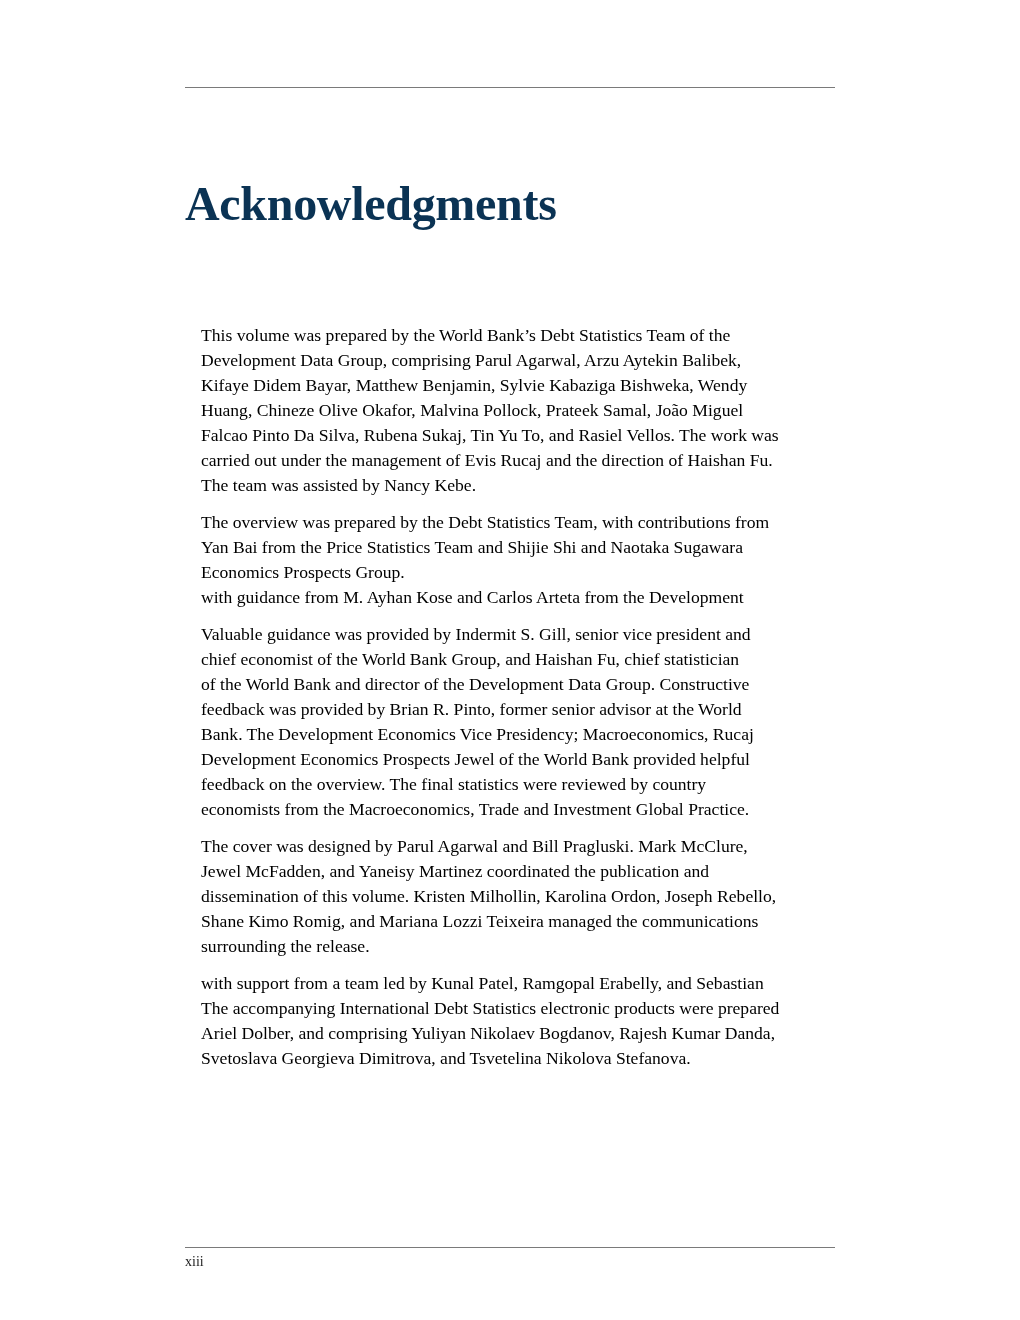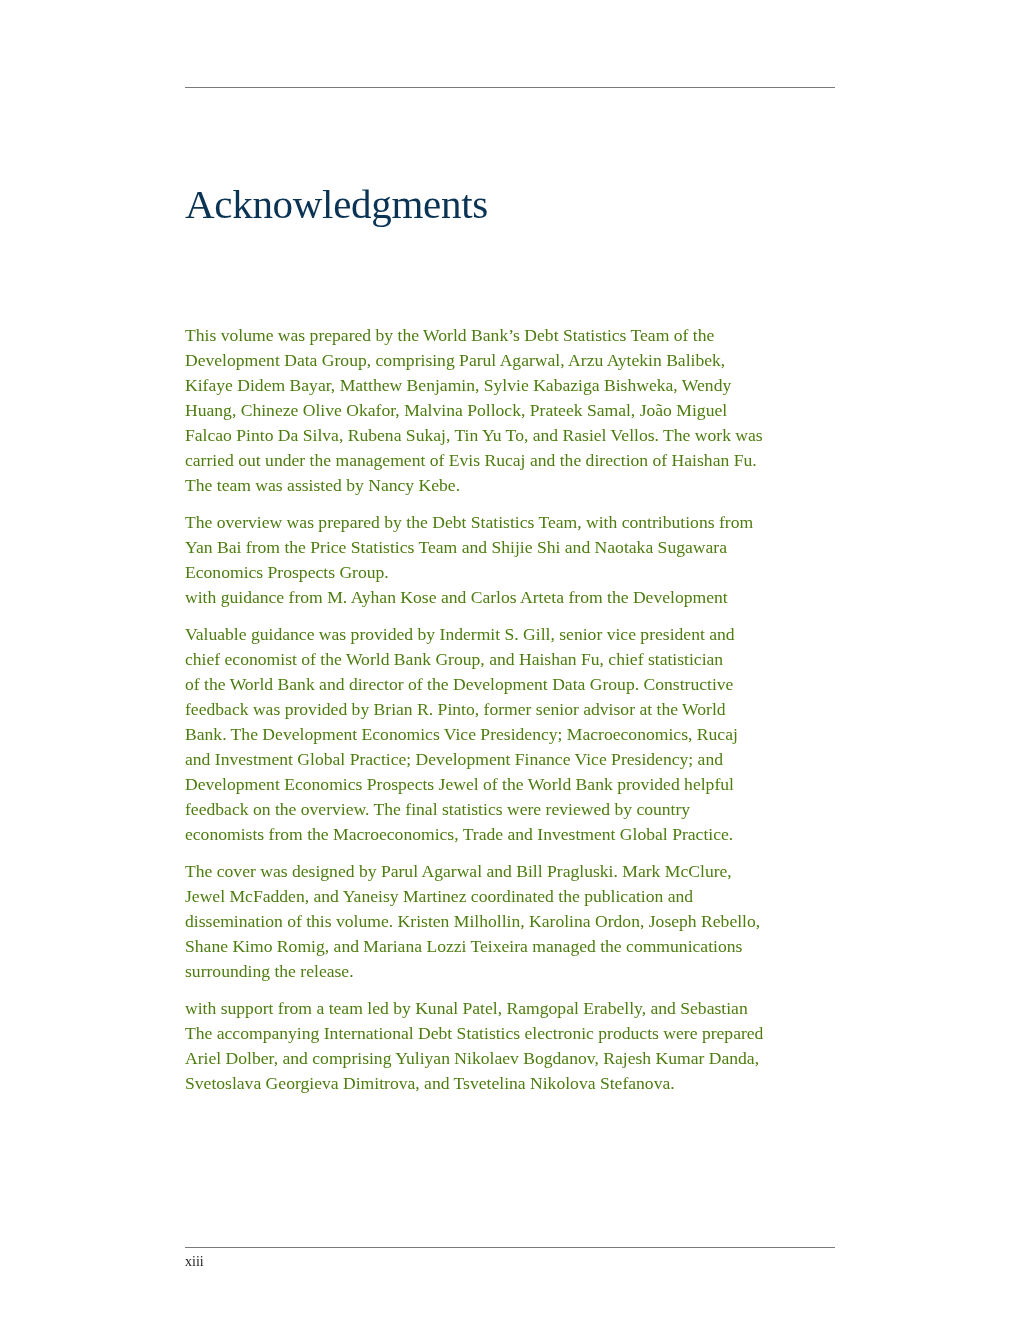--- a/index.html
+++ b/index.html
@@ -23,37 +23,37 @@
       border-top: 1.5px solid #7a7a7a;
     }
     .rule.top { top: 87px; }
     .rule.bottom { top: 1247px; }
     .title {
       position: absolute;
       left: 185px;
       top: 176px;
       margin: 0;
       font-family: "Liberation Serif", "DejaVu Serif", serif;
-      font-weight: normal;
-      font-size: 41px;
+      font-weight: bold;
+      font-size: 48px;
       line-height: 56px;
       color: #0b3354;
       letter-spacing: -0.3px;
     }
     .body {
       position: absolute;
       left: 185px;
       top: 323px;
       width: 652px;
     }
     .para {
-      margin: 0 0 12px 0;
+      margin: 0 0 12px 16px;
       font-size: 17.6px;
       line-height: 25px;
-      color: #4d7c0f;
+      color: #000000;
     }
     .line {
       display: block;
       white-space: nowrap;
     }
     .page-number {
       position: absolute;
       left: 185px;
       width: 650px;
       top: 1253px;
@@ -85,21 +85,20 @@
     <span class="line">Yan Bai from the Price Statistics Team and Shijie Shi and Naotaka Sugawara</span>
     <span class="line">Economics Prospects Group.</span>
     <span class="line">with guidance from M. Ayhan Kose and Carlos Arteta from the Development</span>
   </p>
   <p class="para">
     <span class="line">Valuable guidance was provided by Indermit S. Gill, senior vice president and</span>
     <span class="line">chief economist of the World Bank Group, and Haishan Fu, chief statistician</span>
     <span class="line">of the World Bank and director of the Development Data Group. Constructive</span>
     <span class="line">feedback was provided by Brian R. Pinto, former senior advisor at the World</span>
     <span class="line">Bank. The Development Economics Vice Presidency; Macroeconomics, Rucaj</span>
-    <span class="line">and Investment Global Practice; Development Finance Vice Presidency; and</span>
     <span class="line">Development Economics Prospects Jewel of the World Bank provided helpful</span>
     <span class="line">feedback on the overview. The final statistics were reviewed by country</span>
     <span class="line">economists from the Macroeconomics, Trade and Investment Global Practice.</span>
   </p>
   <p class="para">
     <span class="line">The cover was designed by Parul Agarwal and Bill Pragluski. Mark McClure,</span>
     <span class="line">Jewel McFadden, and Yaneisy Martinez coordinated the publication and</span>
     <span class="line">dissemination of this volume. Kristen Milhollin, Karolina Ordon, Joseph Rebello,</span>
     <span class="line">Shane Kimo Romig, and Mariana Lozzi Teixeira managed the communications</span>
     <span class="line">surrounding the release.</span>

